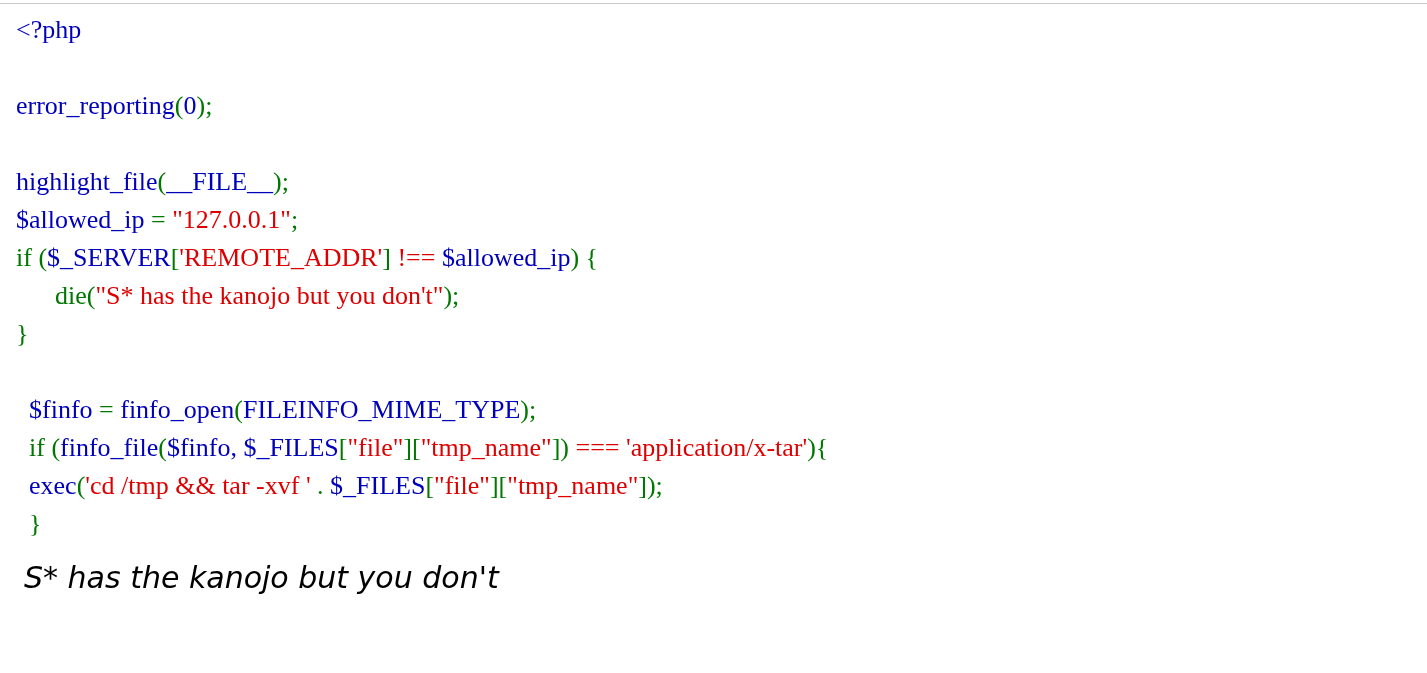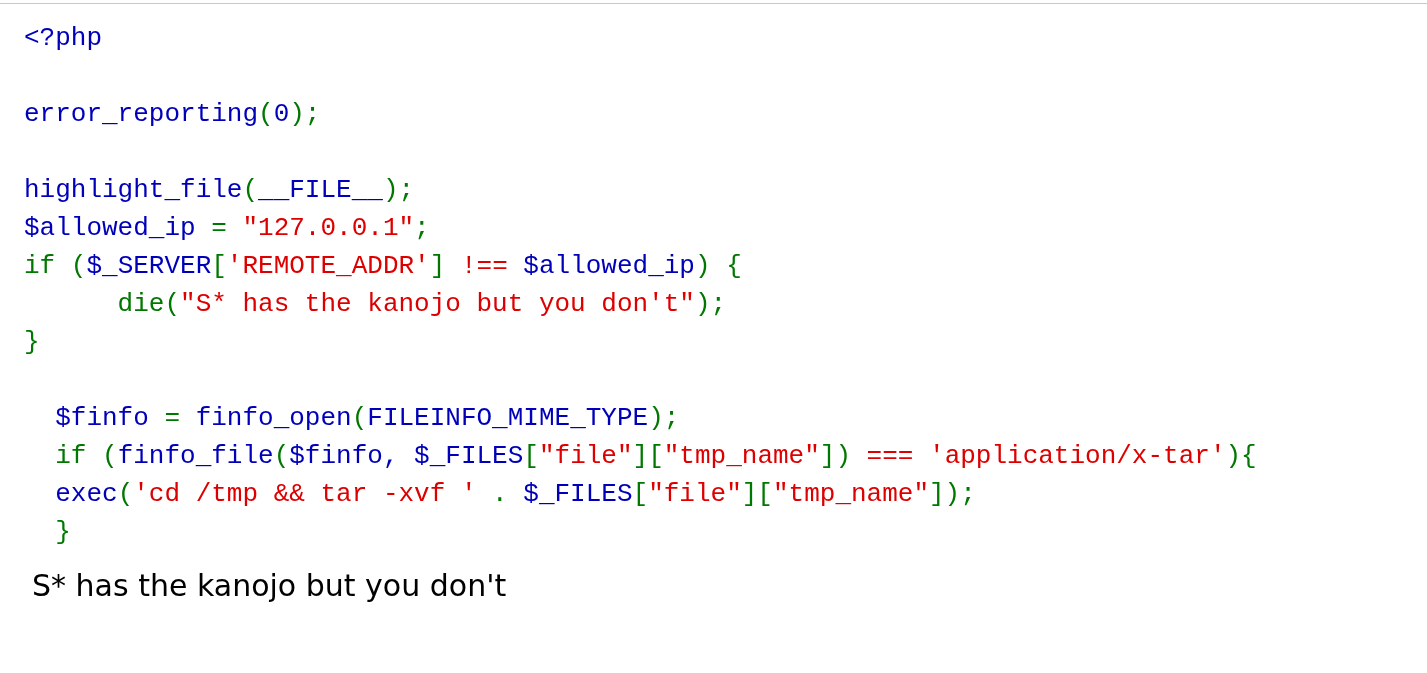--- a/index.html
+++ b/index.html
@@ -24,23 +24,23 @@
     width: 1427px;
     height: 1px;
     background: #c8c8c8;
   }
 
   
   .source-block {
     position: absolute;
     top: 11px;
     left: 16px;
-    margin: 8px;
+    margin: 0;
     padding: 0;
-    font-family: Liberation Mono, monospace;
+    font-family: Liberation Serif, serif;
     font-size: 26px;
     line-height: 38px;
     white-space: pre;
     color: #0000bb;
     letter-spacing: 0px;
   }
   .source-block .ln {
     display: block;
     height: 38px;
   }
@@ -51,26 +51,27 @@
   
   .tk-default  { color: #0000bb; }  
   .tk-keyword  { color: #007700; }  
   .tk-string   { color: #dd0000; }  
 
   
   .die-output {
     position: absolute;
     top: 552px;
     left: 16px;
-    margin: 16px;
+    margin: 8px;
     font-family: "DejaVu Sans", "Liberation Sans", sans-serif;
     font-size: 30px;
     line-height: 36px;
     color: #000000;
     white-space: pre;
+    font-style: italic;
   }
 </style>
 </head>
 <body>
 
 <div class="top-rule"></div>
 
 <pre class="source-block" id="source-block"><span class="ln"><span class="tk-default">&lt;?php</span></span><span class="ln blank">&nbsp;</span><span class="ln"><span class="tk-default">error_reporting</span><span class="tk-keyword">(</span><span class="tk-default">0</span><span class="tk-keyword">);</span></span><span class="ln blank">&nbsp;</span><span class="ln"><span class="tk-default">highlight_file</span><span class="tk-keyword">(</span><span class="tk-default">__FILE__</span><span class="tk-keyword">);</span></span><span class="ln"><span class="tk-default">$allowed_ip </span><span class="tk-keyword">= </span><span class="tk-string">"127.0.0.1"</span><span class="tk-keyword">;</span></span><span class="ln"><span class="tk-keyword">if (</span><span class="tk-default">$_SERVER</span><span class="tk-keyword">[</span><span class="tk-string">'REMOTE_ADDR'</span><span class="tk-keyword">] </span><span class="tk-string">!== </span><span class="tk-default">$allowed_ip</span><span class="tk-keyword">) {</span></span><span class="ln"><span class="tk-keyword">      die</span><span class="tk-keyword">(</span><span class="tk-string">"S* has the kanojo but you don't"</span><span class="tk-keyword">);</span></span><span class="ln"><span class="tk-keyword">}</span></span><span class="ln blank">&nbsp;</span><span class="ln"><span class="tk-default">  $finfo </span><span class="tk-keyword">= </span><span class="tk-default">finfo_open</span><span class="tk-keyword">(</span><span class="tk-default">FILEINFO_MIME_TYPE</span><span class="tk-keyword">);</span></span><span class="ln"><span class="tk-keyword">  if (</span><span class="tk-default">finfo_file</span><span class="tk-keyword">(</span><span class="tk-default">$finfo, $_FILES</span><span class="tk-keyword">[</span><span class="tk-string">"file"</span><span class="tk-keyword">][</span><span class="tk-string">"tmp_name"</span><span class="tk-keyword">]) </span><span class="tk-string">=== </span><span class="tk-string">'application/x-tar'</span><span class="tk-keyword">){</span></span><span class="ln"><span class="tk-default">  exec</span><span class="tk-keyword">(</span><span class="tk-string">'cd /tmp &amp;&amp; tar -xvf '</span><span class="tk-keyword"> . </span><span class="tk-default">$_FILES</span><span class="tk-keyword">[</span><span class="tk-string">"file"</span><span class="tk-keyword">][</span><span class="tk-string">"tmp_name"</span><span class="tk-keyword">]);</span></span><span class="ln"><span class="tk-keyword">  }</span></span></pre>
 
 <div class="die-output">S* has the kanojo but you don't</div>

